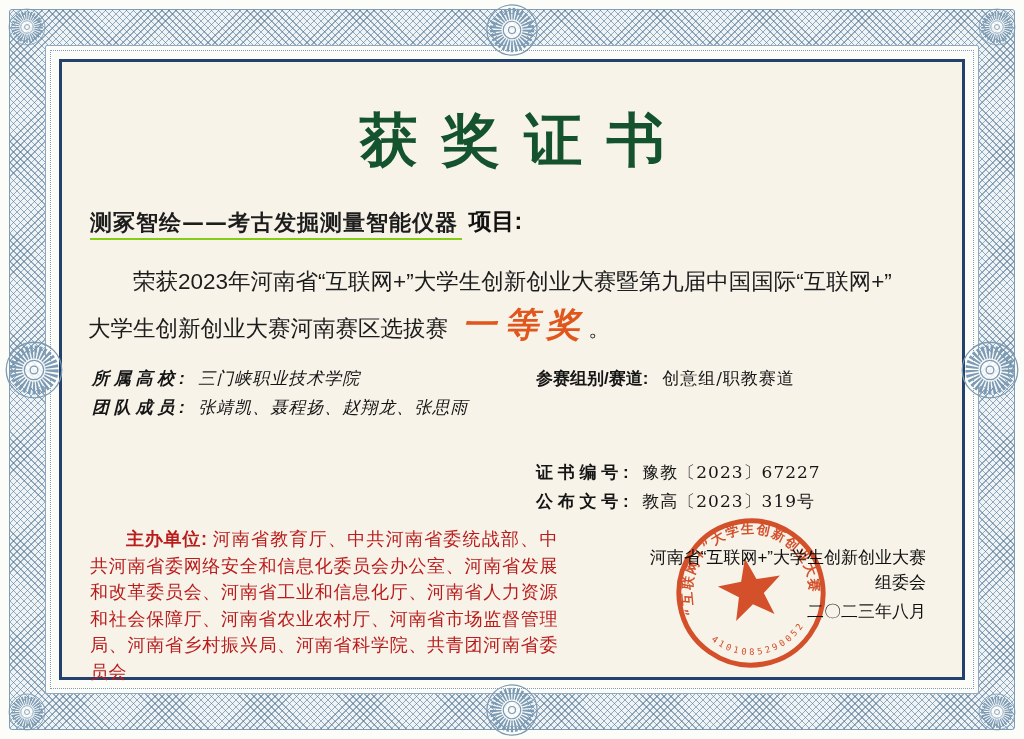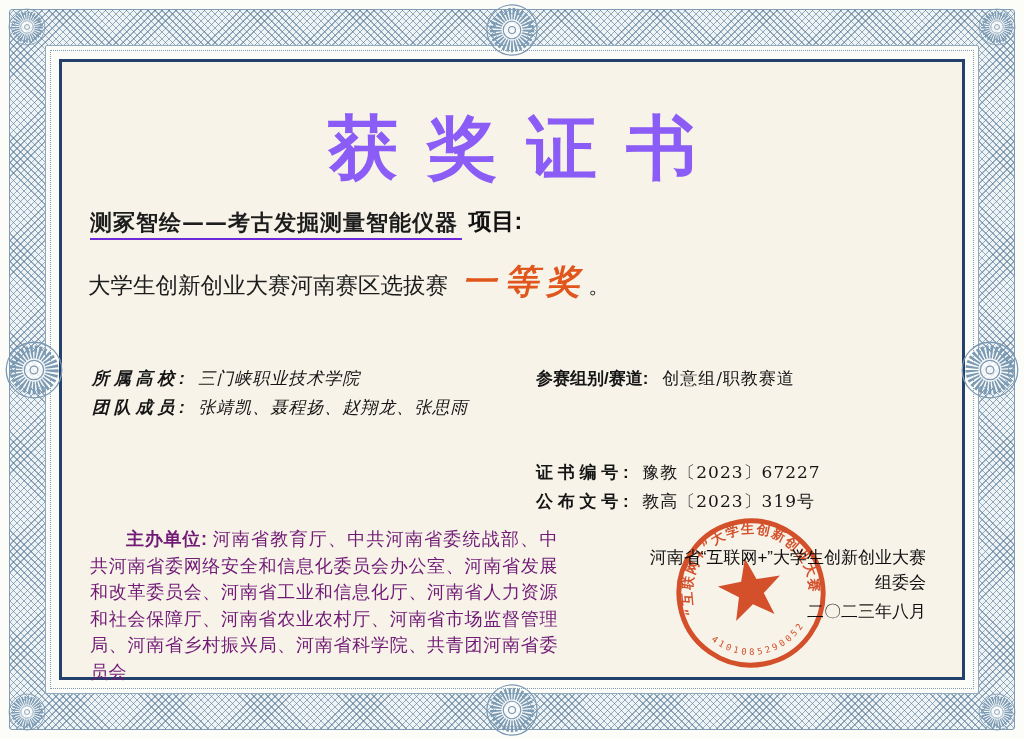--- a/index.html
+++ b/index.html
@@ -16,26 +16,26 @@
   .band-cut{inset:45px;background:#fcfcf9;border:1px solid #8fa9bf;border-radius:2px;}
   .bead{inset:50px;border:1px dotted #7f9cb4;}
   .navy{inset:59px;border:3px solid #24406d;}
   .paper{inset:62px;background:#f7f3e9;}
 
   .orn{position:absolute;color:#7b9ab3;}
   .orn svg{display:block;width:100%;height:100%;}
 
   
   .title{position:absolute;top:102px;left:0;right:0;text-align:center;
-         font-family:"DejaVu Serif",serif;font-weight:700;font-size:70px;
-         color:#8b5cf6;letter-spacing:.42em;text-indent:.42em;}
+         font-family:"DejaVu Serif",serif;font-weight:700;font-size:58px;
+         color:#14532d;letter-spacing:.42em;text-indent:.42em;}
 
   .project-line{position:absolute;left:90px;top:206px;white-space:nowrap;}
   .project-name{font-family:"DejaVu Serif",serif;font-size:22px;font-weight:600;
-                color:#1d1d1d;border-bottom:2px solid #6d28d9;padding:0 4px 3px 0;
+                color:#1d1d1d;border-bottom:2px solid #84cc16;padding:0 4px 3px 0;
                 letter-spacing:1px;}
   .project-suffix{font-family:"Liberation Sans",sans-serif;font-weight:700;
                   font-size:23px;color:#111;margin-left:2px;vertical-align:1px;}
 
   .body-par{position:absolute;left:88px;top:260px;width:852px;
             font-size:22.5px;line-height:43px;color:#1c1c1c;}
   .body-par .l1{display:block;text-indent:2em;white-space:nowrap;}
   .body-par .l2{display:block;white-space:nowrap;}
   .award{font-family:"DejaVu Serif",serif;font-style:italic;font-weight:700;
          font-size:34px;color:#E0561C;letter-spacing:8px;margin-left:14px;margin-top:37px;}
@@ -43,21 +43,21 @@
 
   .rows{position:absolute;font-size:17px;color:#151515;}
   .rows .row{line-height:28px;white-space:nowrap;}
   .lbl{font-weight:700;font-family:"Liberation Sans",sans-serif;}
   .val{font-family:"DejaVu Serif",serif;letter-spacing:1px;margin-left:9px;}
   .f-left{left:92px;top:364px;font-style:italic;}
   .f-right{left:536px;top:364px;}
   .f-cert{left:536px;top:458px;}
 
   .organizer{position:absolute;left:90px;top:526px;width:468px;
-             font-size:18px;line-height:26.5px;text-align:justify;color:#701a75;}
+             font-size:18px;line-height:26.5px;text-align:justify;color:#b91c1c;}
   .organizer p{margin:0;text-indent:2em;}
   .org-label{font-weight:700;}
   .org-value{font-family:"DejaVu Serif",serif;letter-spacing:.5px;}
 
   .issuer{position:absolute;left:552px;top:545px;width:374px;text-align:right;
           font-size:17px;line-height:25px;color:#101010;}
   .issuer .date{margin-top:4px;}
 
   .seal{position:absolute;left:672px;top:514px;width:158px;height:158px;
         mix-blend-mode:multiply;opacity:.92;transform:rotate(-10deg);}
@@ -125,20 +125,21 @@
   </div>
 
 <div class="title">获奖证书</div>
 
 <div class="project-line">
   <span class="project-name">测冢智绘——考古发掘测量智能仪器</span>
   <span class="project-suffix">项目:</span>
 </div>
 
 <div class="body-par">
+  <span class="l1">荣获2023年河南省“互联网+”大学生创新创业大赛暨第九届中国国际“互联网+”</span>
   <span class="l2"><span>大学生创新创业大赛河南赛区选拔赛</span><span class="award">一等奖</span><span class="period">。</span>
   </span>
 </div>
 
 <div class="rows f-left">
   <div class="row">
     <span class="lbl">所 属 高 校 :</span>
     <span class="val">三门峡职业技术学院</span>
   </div>
   <div class="row">

